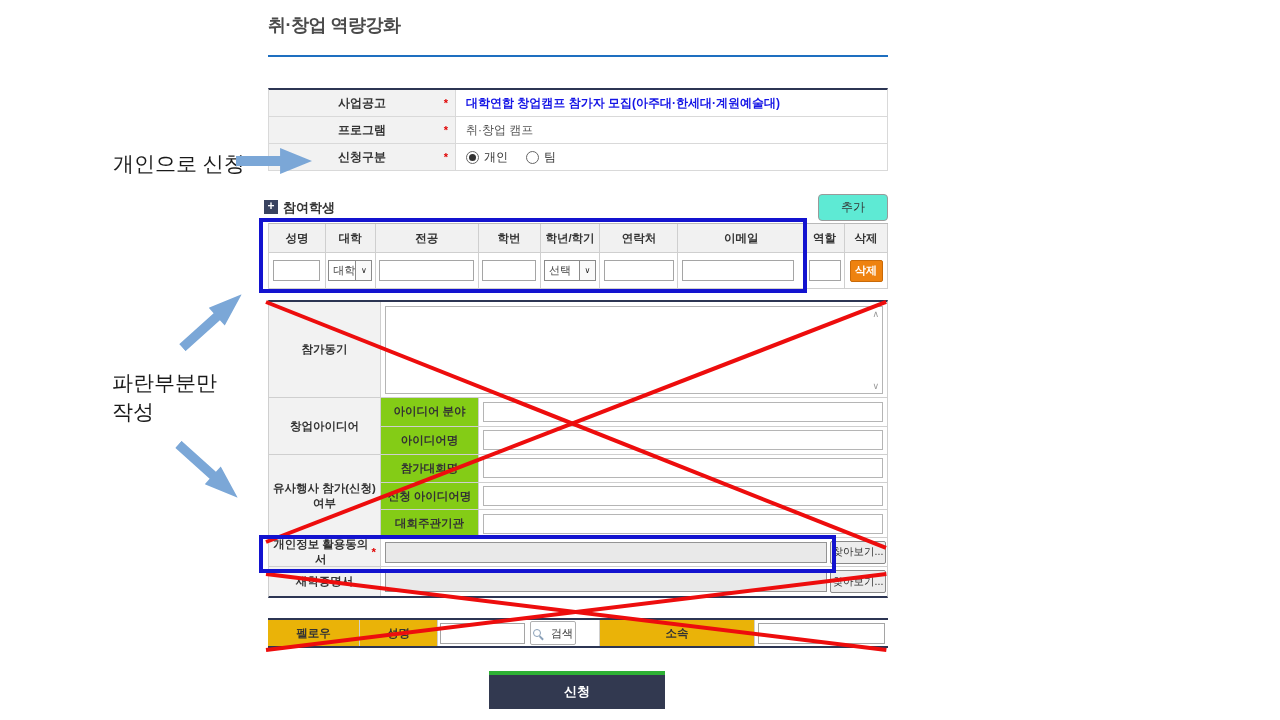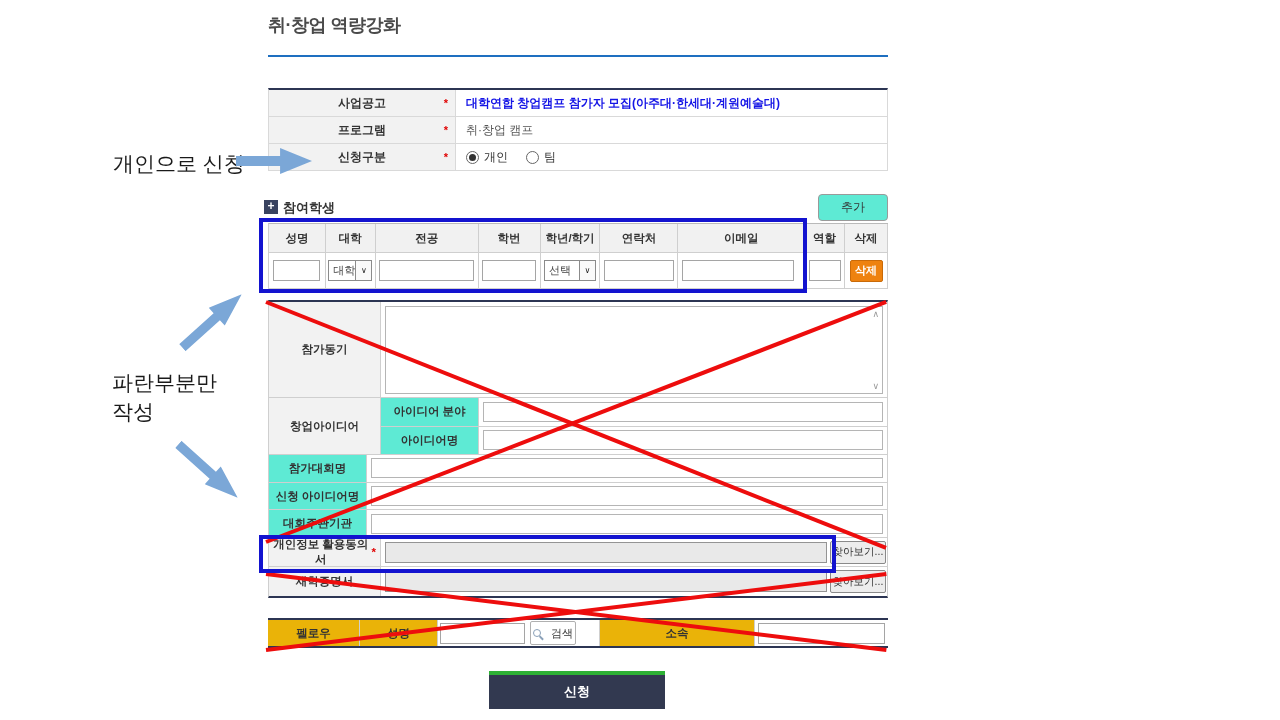--- a/index.html
+++ b/index.html
@@ -62,21 +62,21 @@
     border-top:2px solid #2c3553; border-bottom:2px solid #2c3553;
     border-left:1px solid #cfcfcf; border-right:1px solid #cfcfcf; }
   .d-row { display:flex; border-bottom:1px solid #cfcfcf; }
   .d-row:last-child { border-bottom:none; }
   .d-label { width:112px; background:#f2f2f2; border-right:1px solid #cfcfcf;
     display:flex; align-items:center; justify-content:center; text-align:center;
     font-size:11.5px; font-weight:bold; color:#333; padding:0 4px; }
   .d-sub { flex:1; display:flex; flex-direction:column; }
   .d-subrow { display:flex; flex:1; border-bottom:1px solid #cfcfcf; }
   .d-subrow:last-child { border-bottom:none; }
-  .sub-label { width:98px; background:#5eead4; border-right:1px solid #cfcfcf;
+  .sub-label { width:98px; background:#84cc16; border-right:1px solid #cfcfcf;
     display:flex; align-items:center; justify-content:center;
     font-size:11.5px; font-weight:bold; color:#333; }
   .d-value { flex:1; display:flex; align-items:center; background:#fff; }
   .line-input { flex:1; height:20px; border:1px solid #b5b5b5; background:#fff; margin:0 4px; }
   .textarea { flex:1; height:88px; margin:4px; border:1px solid #b5b5b5; background:#fff; position:relative; }
   .sb-up, .sb-down { position:absolute; right:3px; font-size:9px; color:#999; }
   .sb-up { top:2px; } .sb-down { bottom:2px; }
   .file-box { flex:1; height:21px; background:#e9e9e9; border:1px solid #949494; margin-left:4px; }
   .browse-btn { width:56px; height:23px; margin:0 1px 0 3px; background:#ededed; border:1px solid #8a8a8a;
     border-radius:2px; font-size:10.5px; color:#333; cursor:pointer; }
@@ -225,20 +225,21 @@
         </div>
         <div class="d-subrow">
           <div class="sub-label">아이디어명</div>
           <div class="d-value">
               <div class="line-input"></div>
             </div>
         </div>
       </div>
     </div>
     <div class="d-row" style="height:83px;">
+      <div class="d-label">유사행사 참가(신청)여부</div>
       <div class="d-sub">
         <div class="d-subrow">
           <div class="sub-label">참가대회명</div>
           <div class="d-value">
               <div class="line-input"></div>
             </div>
         </div>
         <div class="d-subrow">
           <div class="sub-label">신청 아이디어명</div>
           <div class="d-value">

